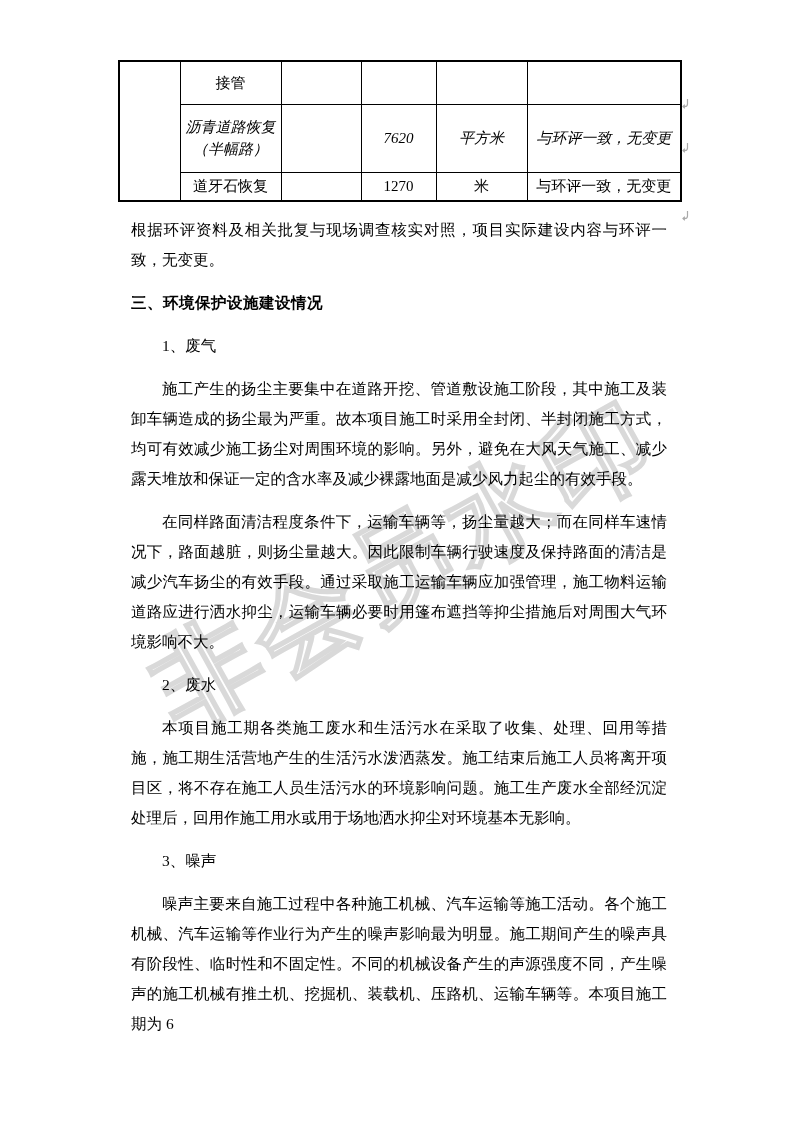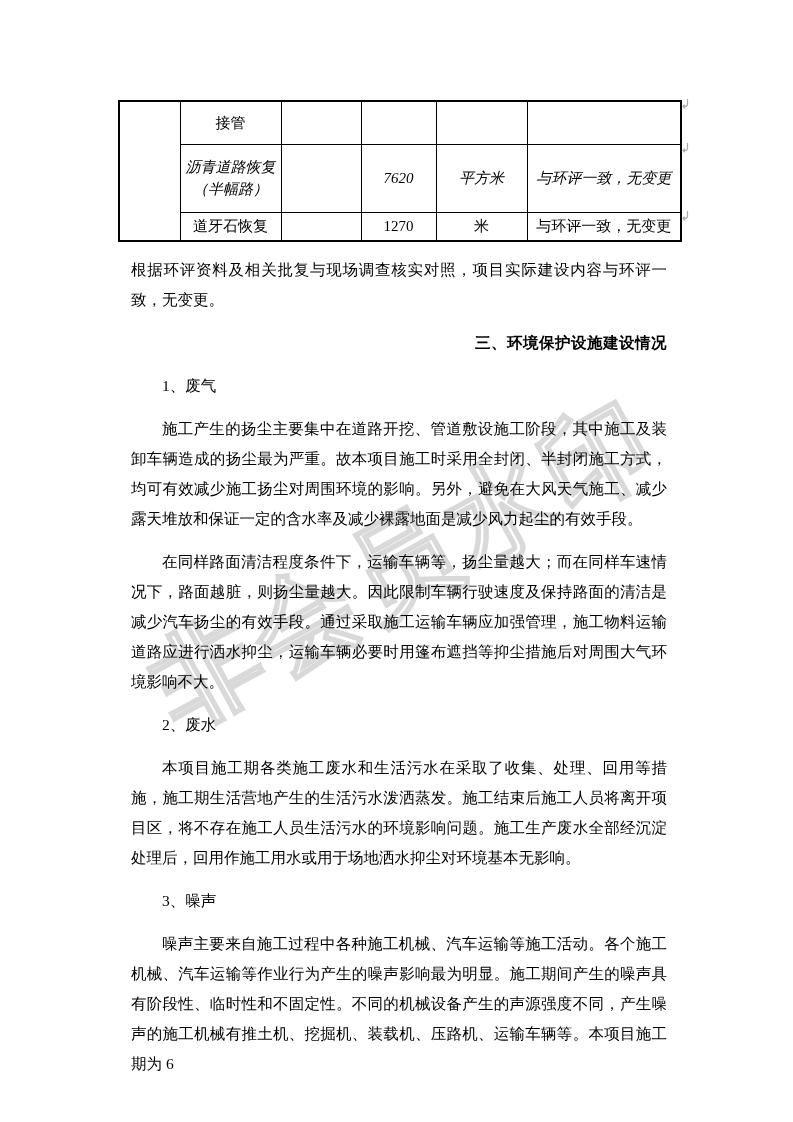--- a/index.html
+++ b/index.html
@@ -16,21 +16,21 @@
   .watermark-layer {
     position: absolute;
     left: 0; top: 0;
     width: 793px; height: 1122px;
     z-index: 0;
     pointer-events: none;
   }
   .page-content {
     position: relative;
     z-index: 1;
-    padding: 100px 113px 0 118px;
+    padding: 60px 113px 0 118px;
     box-sizing: border-box;
   }
   table.doc-table {
     width: 562px;
     border-collapse: collapse;
     table-layout: fixed;
     border: 2px solid #000;
   }
   table.doc-table td {
     border: 1px solid #000;
@@ -49,21 +49,21 @@
     font-size: 15.5px;
     line-height: 30px;
     text-align: justify;
     text-justify: inter-character;
     word-break: break-all;
     overflow-wrap: break-word;
   }
   .doc-body p.indent { text-indent: 31px; }
   .doc-body p.section-heading {
     font-weight: bold;
-    text-align: right;
+    text-align: left;
     font-family: "Liberation Sans", "DejaVu Sans", sans-serif;
     font-size: 15.5px;
     letter-spacing: 0.5px;
   }
   .doc-body p.subhead { text-indent: 31px; text-align: left; }
   .para-mark {
     position: absolute;
     z-index: 1;
     left: 681px;
     width: 9px; height: 13px;

